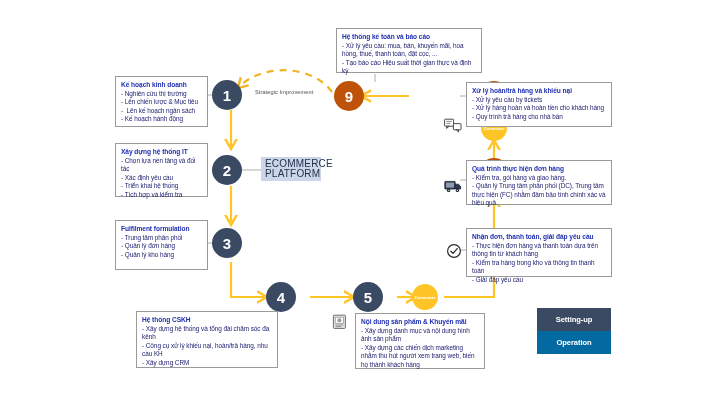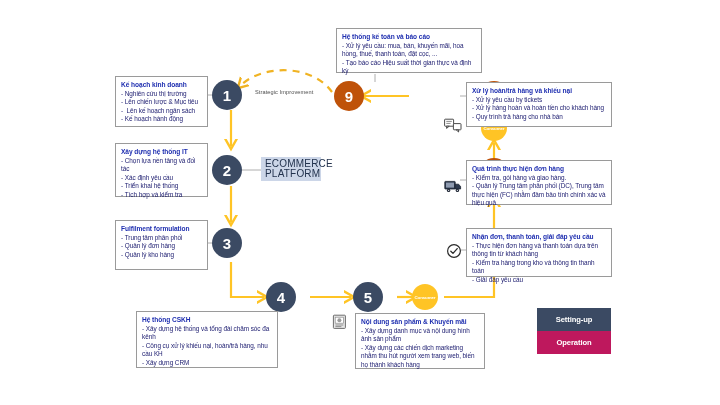--- a/index.html
+++ b/index.html
@@ -38,21 +38,21 @@
             letter-spacing:0.2px;}
   .strat{position:absolute;color:#4c4c4c;font-size:5.6px;
          letter-spacing:0.1px;white-space:nowrap;}
 
   
   .legend{position:absolute;}
   .lg{width:74px;height:23px;display:flex;align-items:center;
       justify-content:center;color:#ffffff;font-size:7.6px;
       font-weight:bold;letter-spacing:-0.1px;}
   .lg.setup{background:#3b4a63;}
-  .lg.oper{background:#be185d;}
+  .lg.oper{background:#0369a1;}
 
   
   .icn{position:absolute;}
 </style>
 </head>
 <body>
 
 <div id="canvas">
 
   <svg class="wires" viewBox="0 0 720 405">

